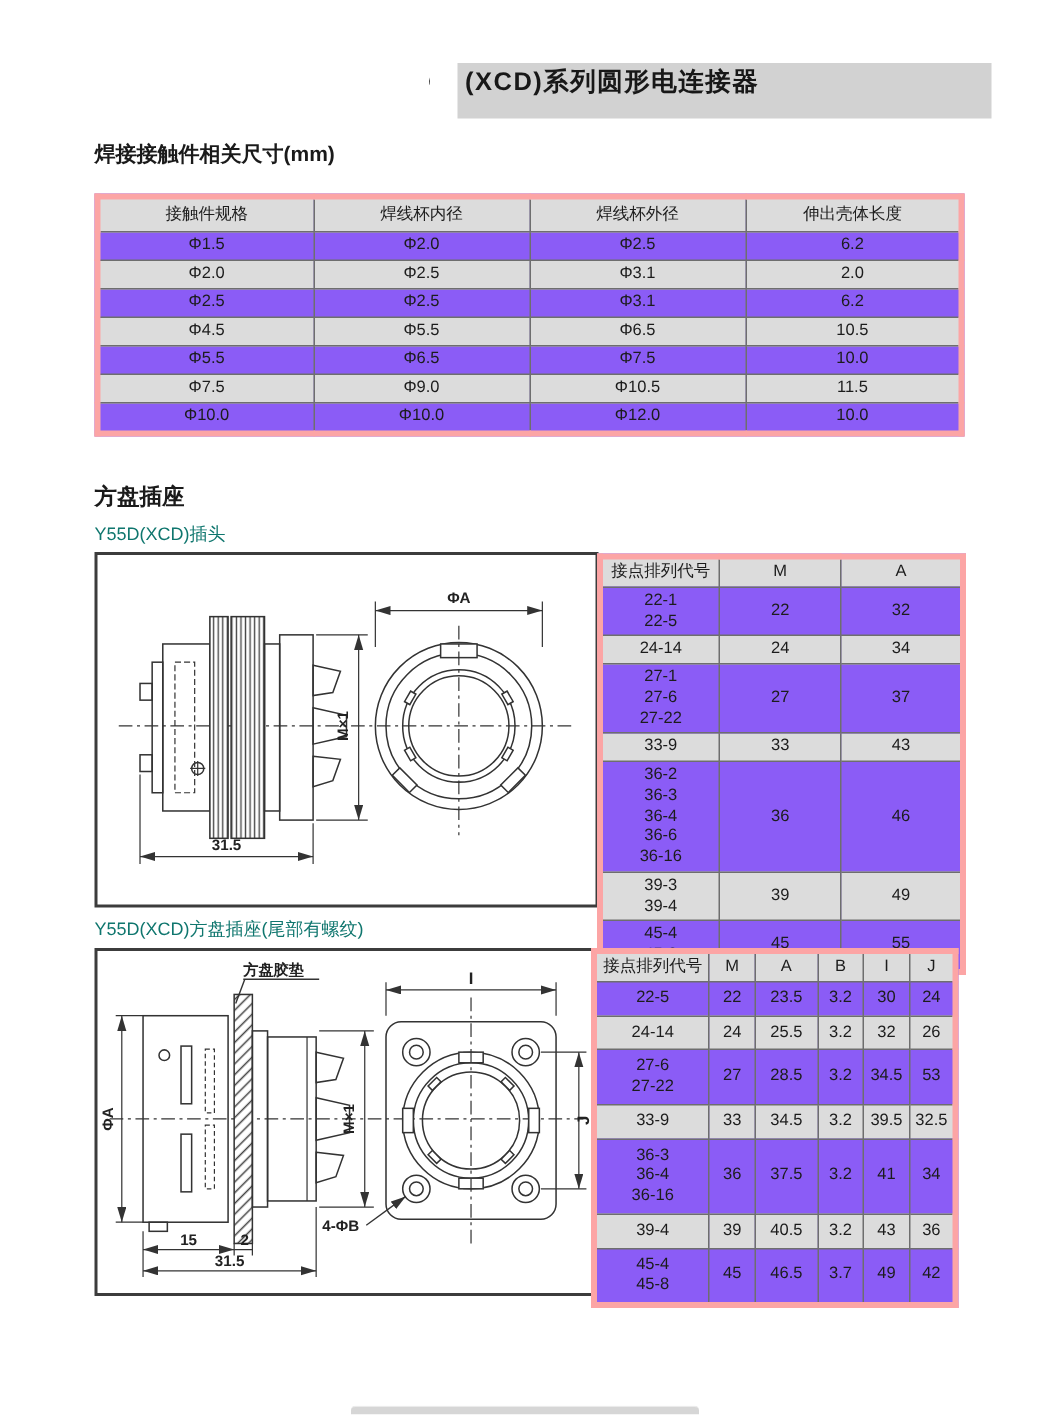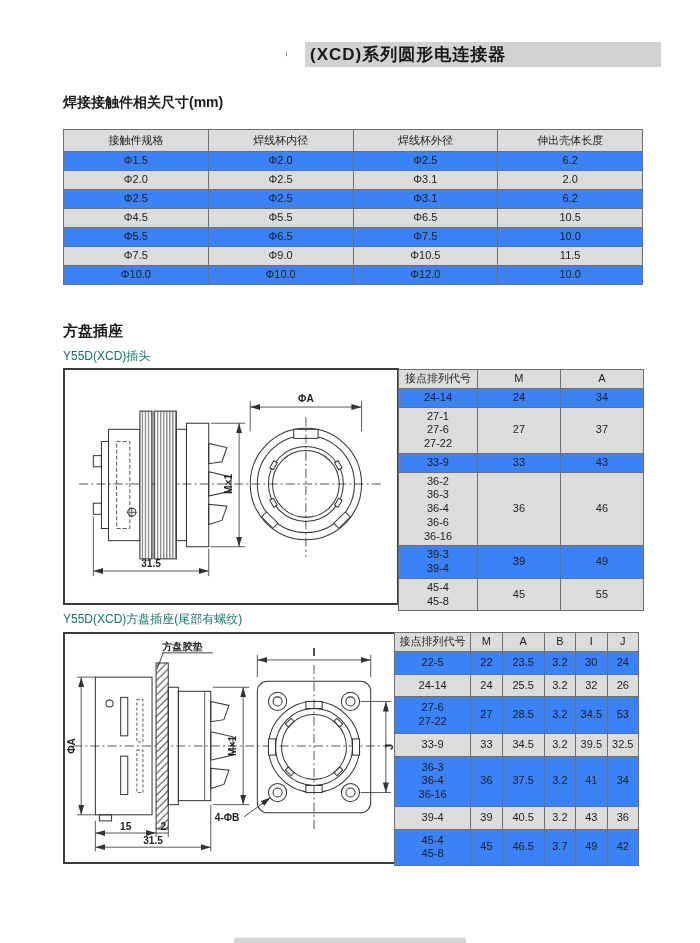--- a/index.html
+++ b/index.html
@@ -1,30 +1,30 @@
 <!DOCTYPE html>
 <html><head>
 <meta charset="utf-8">
 <style>
   html,body{margin:0;padding:0;background:#fff;}
   .page{position:relative;width:700px;height:943px;background:#ffffff;overflow:hidden;
         font-family:"Liberation Sans","DejaVu Sans",sans-serif;color:#1a1a1a;}
 
   
-  .title-bar{position:absolute;left:305px;top:42px;width:356px;height:25px;background:#d2d2d2;}
+  .title-bar{position:absolute;left:305px;top:42px;width:356px;height:37px;background:#d2d2d2;}
   .title-bar .title-text{display:block;font-weight:bold;font-size:17px;line-height:25px;
         padding-left:5px;letter-spacing:1px;white-space:nowrap;color:#181818;}
   .title-frag{position:absolute;left:286px;top:42px;width:17px;height:25px;overflow:hidden;}
   .title-frag span{display:inline-block;margin-left:-11px;font-weight:bold;font-size:17px;line-height:25px;color:#181818;}
 
   .h-main{position:absolute;left:63px;font-weight:bold;font-size:14px;}
   .h-sub{position:absolute;left:63px;font-size:12px;color:#0f766e;}
 
   
-  .tbl-wrap table{border-collapse:collapse;width:100%;table-layout:fixed;border:1px solid #fca5a5;background:#3b82f6;}
+  .tbl-wrap table{border-collapse:collapse;width:100%;table-layout:fixed;border:4px solid #fca5a5;background:#8b5cf6;}
   .tbl-wrap th,.tbl-wrap td{border:1px solid #6e6e6e;text-align:center;vertical-align:middle;
         font-size:11px;color:#1c1c1c;padding:2px 1px;line-height:1.25;}
   .tbl-wrap thead th{background:#dcdcdc;font-weight:normal;}
   .tbl-wrap tbody tr:nth-child(even){background:#dcdcdc;}
 
   #t1wrap{position:absolute;left:63px;top:129px;width:580px;}
   #t1wrap td{height:16px;padding:1px;}
   #t1wrap th{height:17px;}
 
   #t2wrap{position:absolute;left:398px;top:369px;width:246px;}
@@ -200,20 +200,28 @@
   <div id="t2wrap" class="tbl-wrap">
       <table>
         <thead>
           <tr>
             <th>接点排列代号</th>
             <th>M</th>
             <th>A</th>
           </tr>
         </thead>
         <tbody>
+          <tr>
+            <td>
+              <div>22-1</div>
+              <div>22-5</div>
+            </td>
+            <td>22</td>
+            <td>32</td>
+          </tr>
           <tr>
             <td>
               <div>24-14</div>
             </td>
             <td>24</td>
             <td>34</td>
           </tr>
           <tr>
             <td>
               <div>27-1</div>

